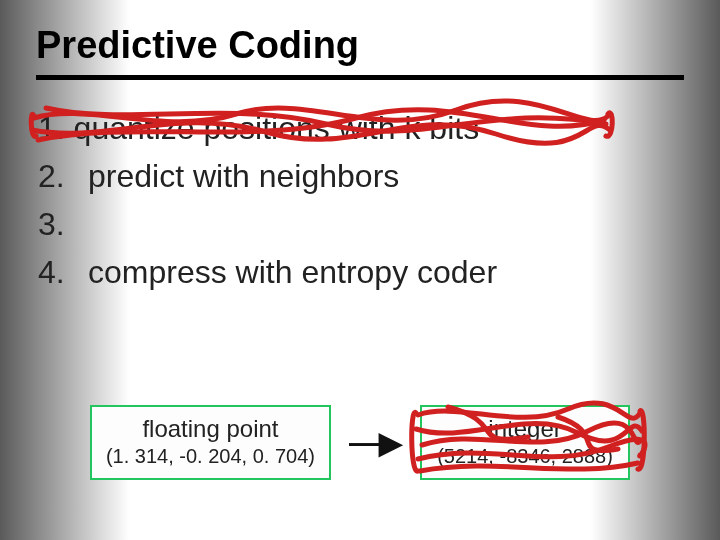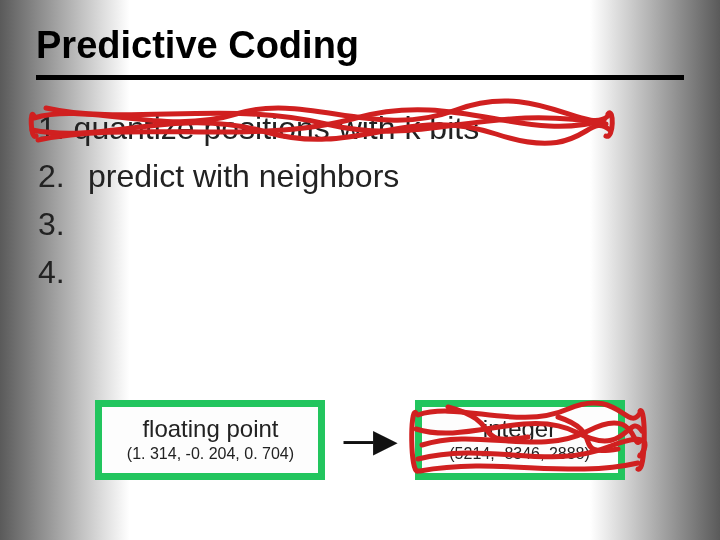--- a/index.html
+++ b/index.html
@@ -43,34 +43,34 @@
   .bottom {
     position: absolute;
     left: 0; right: 0;
     bottom: 60px;
     display: flex;
     align-items: center;
     justify-content: center;
     gap: 18px;
   }
   .box {
-    border: 7px solid #22c55e;
+    border: 2px solid #22c55e;
     background: #fdfdfd;
     padding: 8px 14px 10px 14px;
     text-align: center;
     min-width: 230px;
     position: relative;
   }
   .box-title {
     font-size: 24px;
     color: #222;
     margin-bottom: 2px;
   }
   .box-val {
-    font-size: 16px;
+    font-size: 20px;
     color: #222;
   }
   .arrow {
     font-size: 30px;
     color: #111;
     font-weight: bold;
     user-select: none;
   }
   .scribble {
     position: absolute;
@@ -106,20 +106,21 @@
       <span class="list-num">2.</span>
       <span>predict with neighbors</span>
     </div>
 
     <div class="list-row">
       <span class="list-num">3.</span>
     </div>
 
     <div class="list-row">
       <span class="list-num">4.</span>
+      <span>compress with entropy coder</span>
     </div>
 
   </div>
 
   <div class="bottom">
 
     <div class="box">
       <div class="box-title">floating point</div>
       <div class="box-val">(1. 314,  -0. 204,  0. 704)</div>
     </div>

